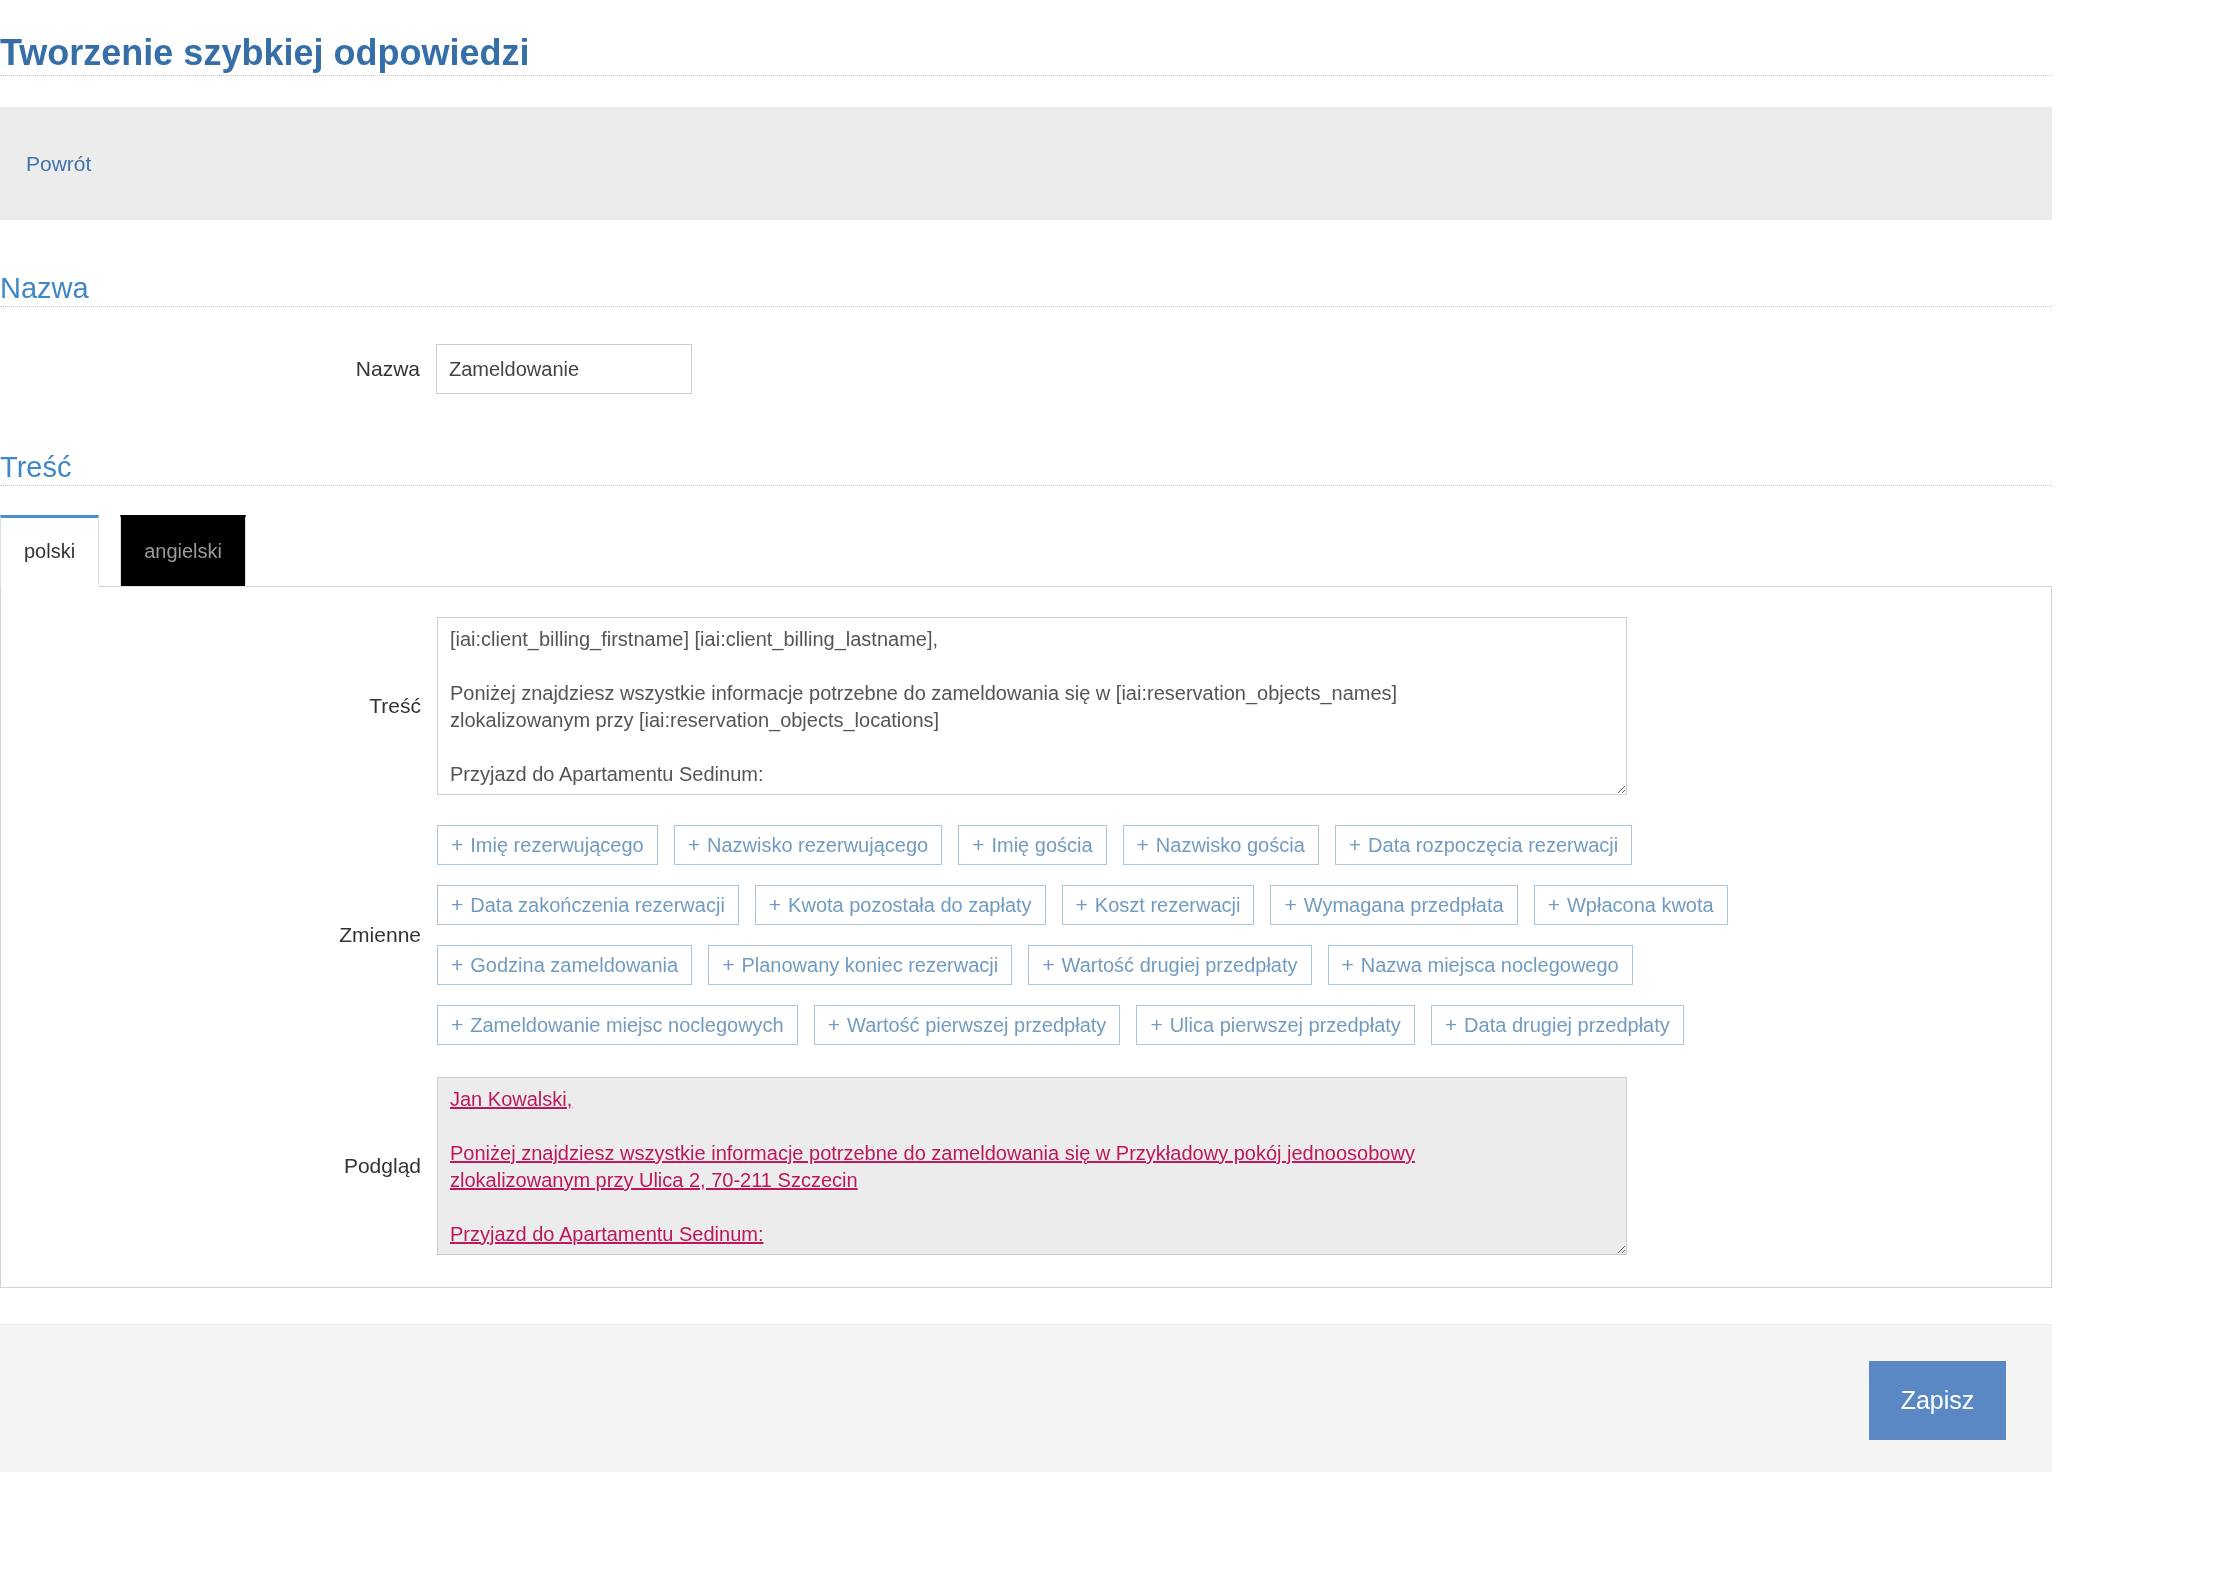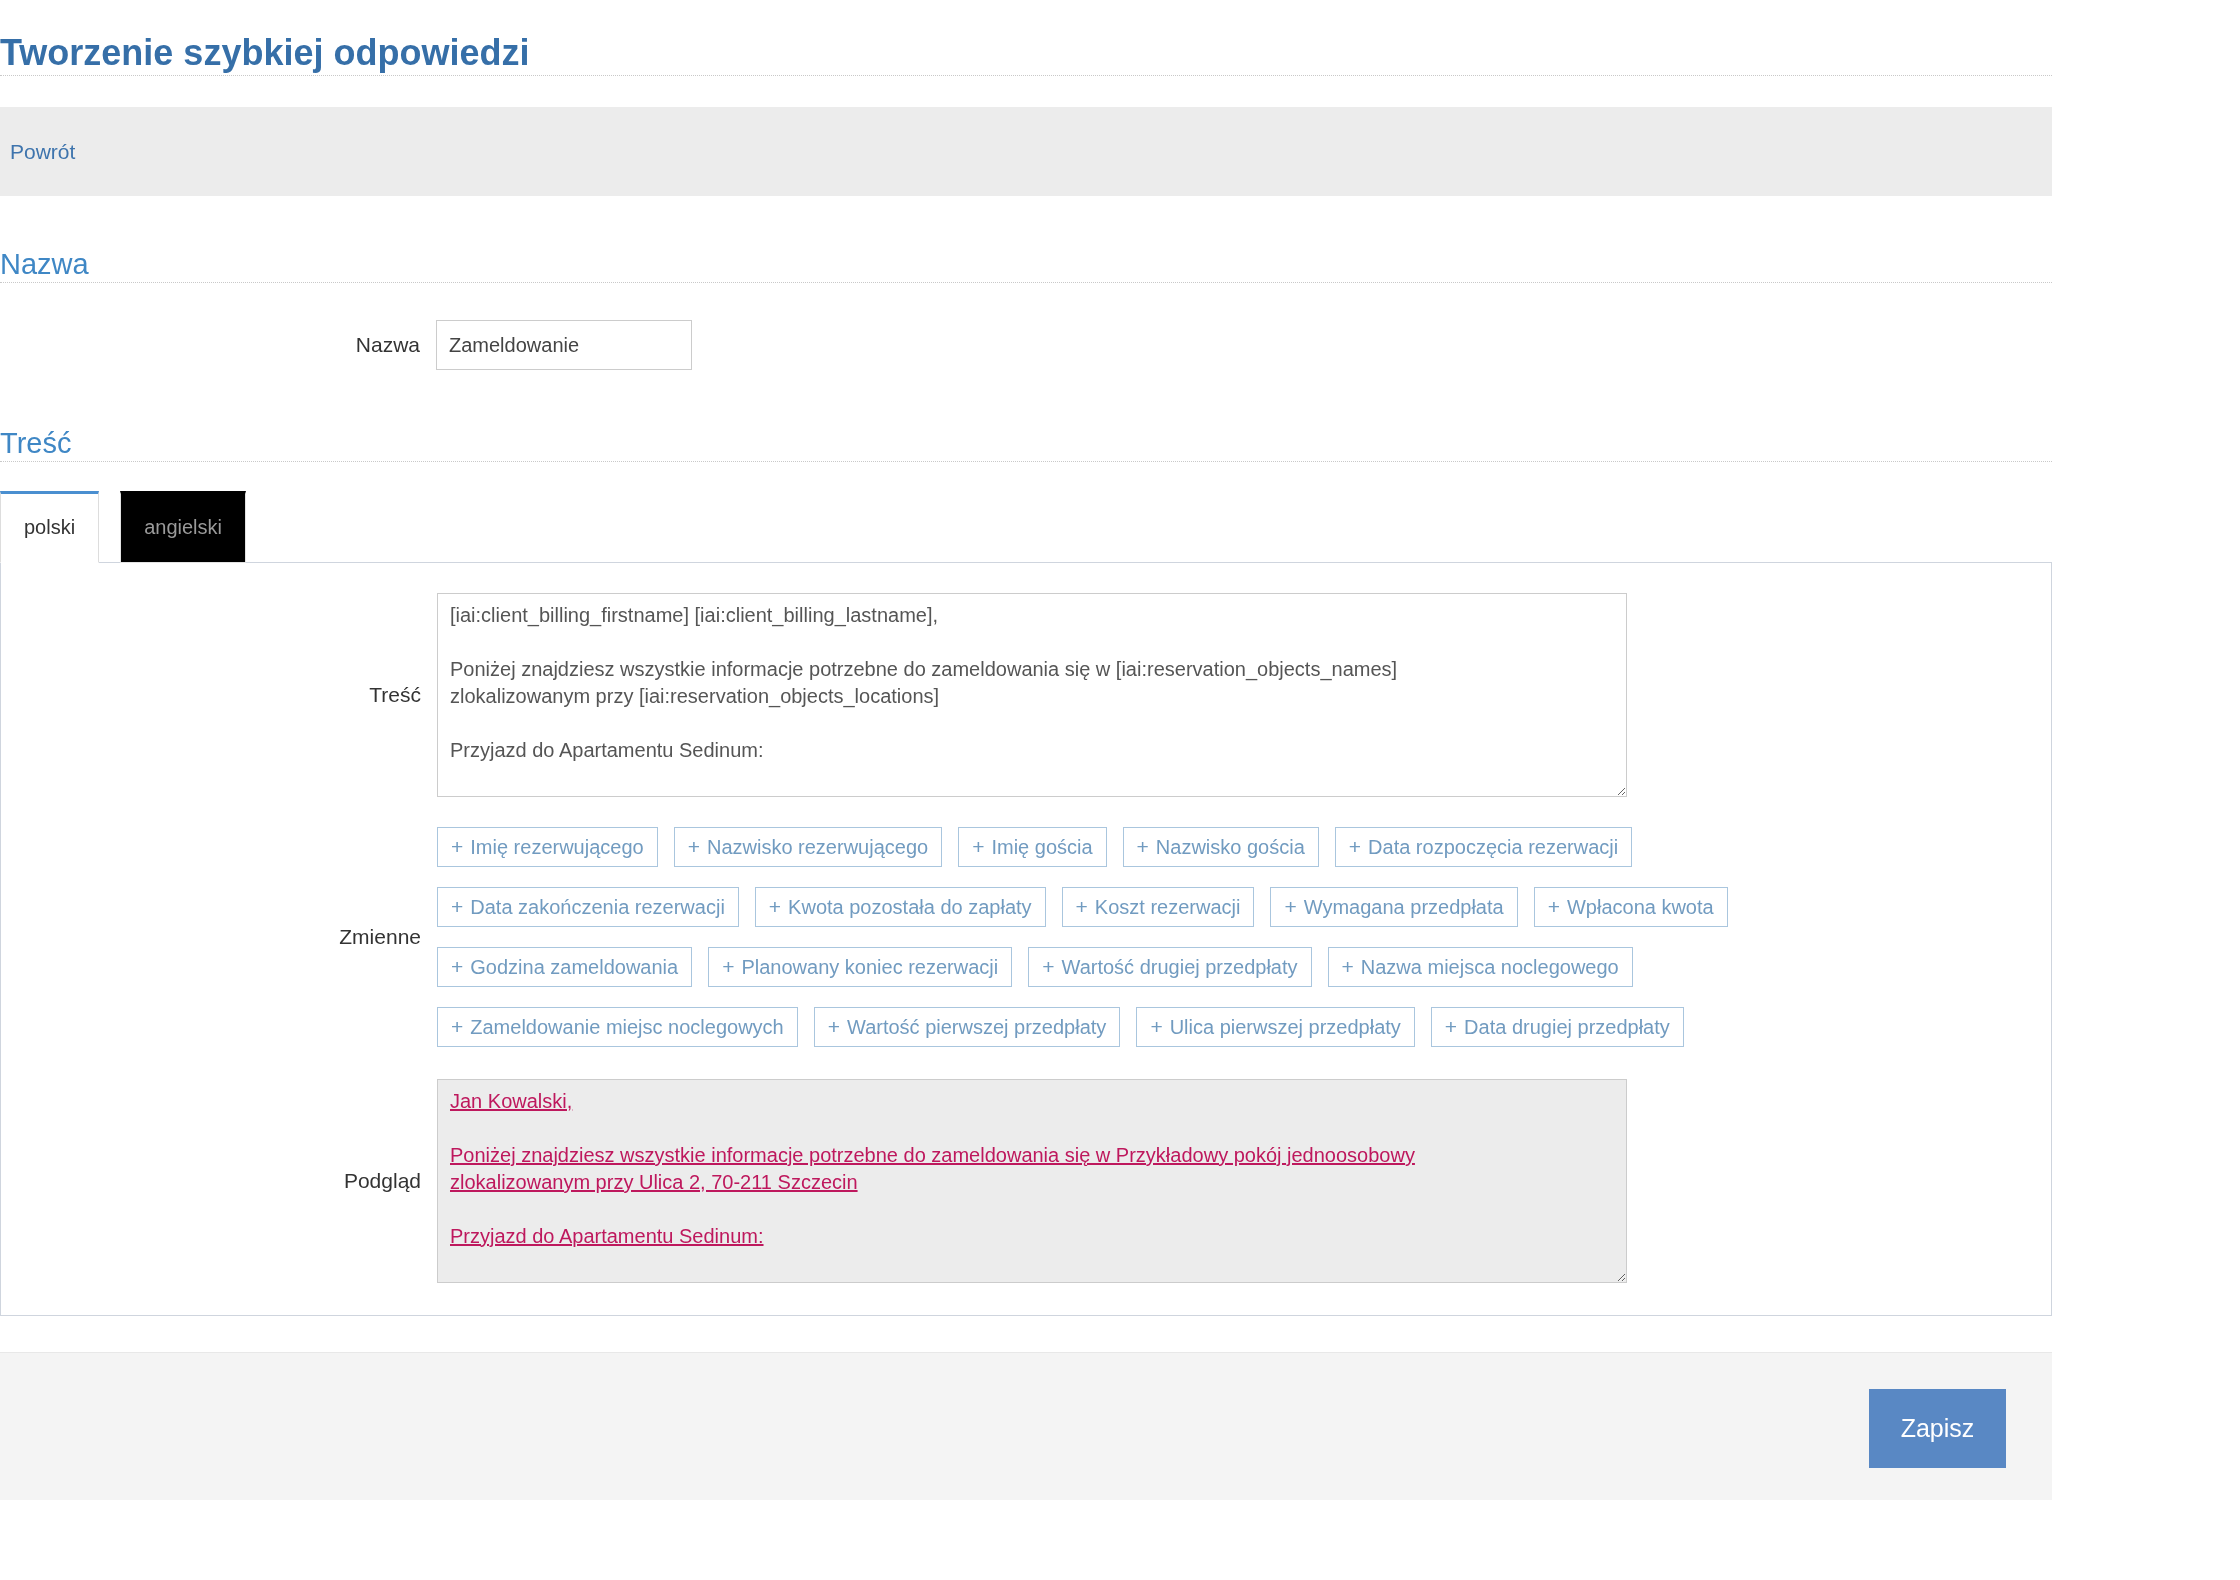--- a/index.html
+++ b/index.html
@@ -18,24 +18,24 @@
     color:var(--c-title,#366fa8);
   }
   hr.dotted {
     border:none; border-top:1px dotted #c9c9c9;
     margin:0; height:0;
   }
   .hr-title { margin-top:42px; }
   .hr-h2    { margin-top:38px; }
 
   .toolbar-bar {
-    margin-top:31px; height:89px;
+    margin-top:31px; height:113px;
     background:var(--c-graybar,#ececec);
     display:flex; align-items:center;
-    padding-left:10px; box-sizing:border-box;
+    padding-left:26px; box-sizing:border-box;
   }
   .back-link {
     color:var(--c-link,#3e74ad);
     text-decoration:none; font-size:21px;
   }
 
   h2.section-heading {
     margin:50px 0 0 0;
     font-size:29px; line-height:36px;
     font-weight:400;
@@ -79,21 +79,21 @@
     border:1px solid #cfd5de;
     padding:30px 0 32px 0;
     position:relative; z-index:1;
     background:#fff;
   }
   .panel .form-row { margin-top:0; }
   .panel .form-row + .form-row { margin-top:30px; }
   .row-preview { margin-top:32px !important; }
 
   textarea.content-area {
-    width:1190px; height:204px; box-sizing:border-box;
+    width:1190px; height:178px; box-sizing:border-box;
     border:1px solid #ccc; background:#fff;
     font-family:"Liberation Sans", sans-serif;
     font-size:20px; line-height:27px; color:#555;
     padding:8px 12px; outline:none;
     resize:both;
   }
   textarea.preview {
     background:var(--c-graybar,#ececec);
     color:#be185d;
     text-decoration:underline;

